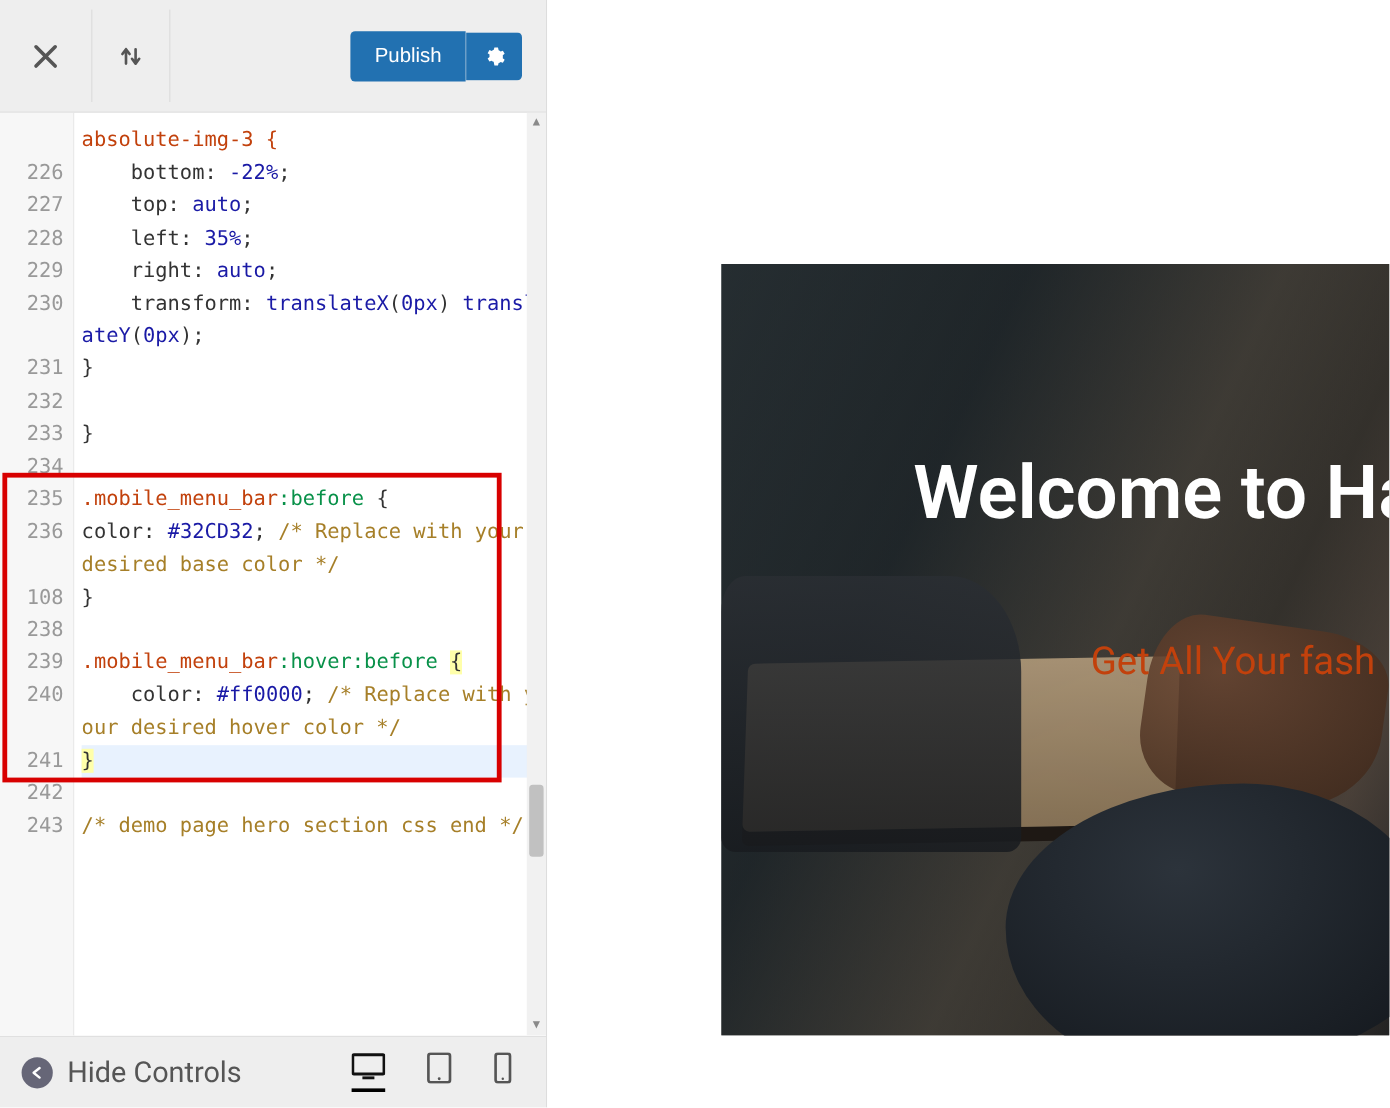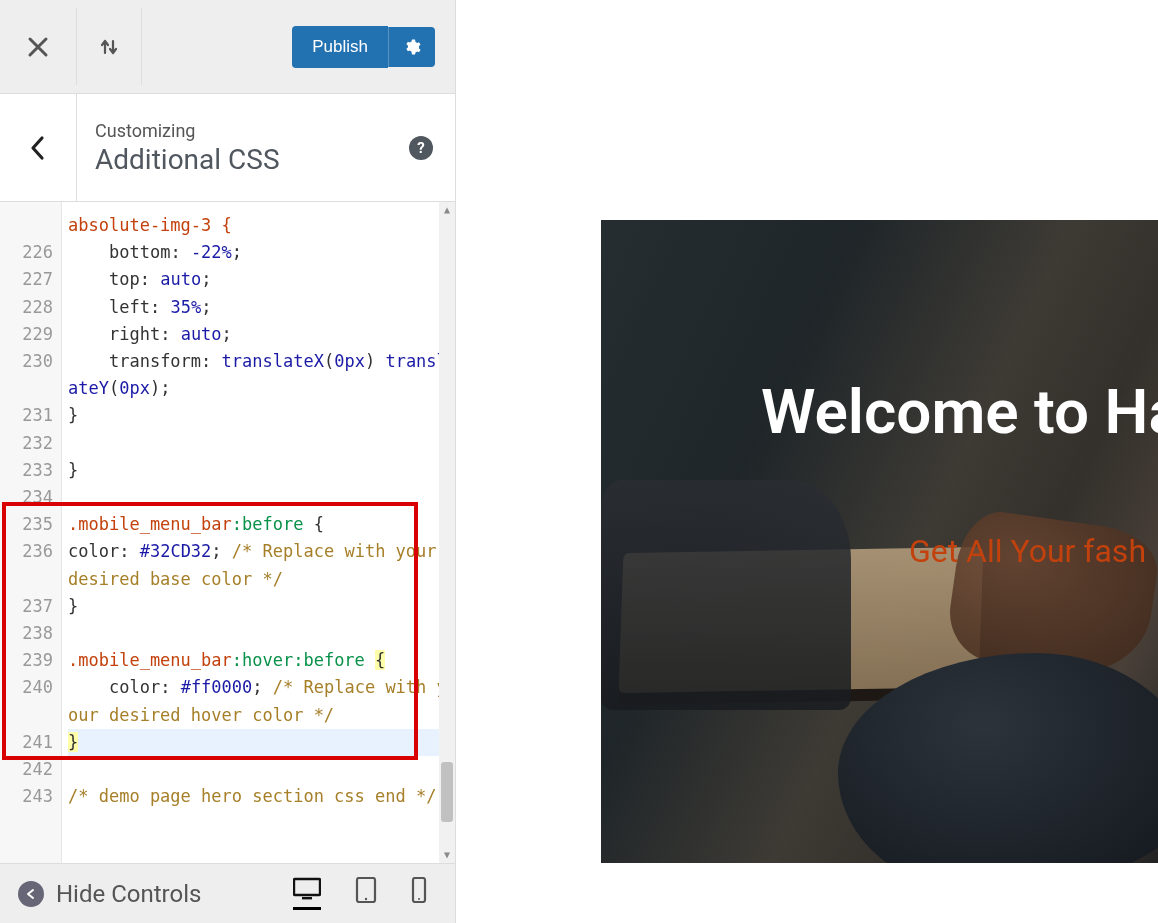--- a/index.html
+++ b/index.html
@@ -332,50 +332,36 @@
     </div>
     <div class="spacer"></div>
     <button class="publish-btn">Publish</button>
     <button class="gear-btn">
       <svg width="18" height="18" viewBox="0 0 24 24" fill="#fff">
           <path d="M12 8a4 4 0 1 0 0 8 4 4 0 0 0 0-8zm9.4 4a7.6 7.6 0 0 0-.1-1.3l2.1-1.6-2-3.5-2.5 1a7.5 7.5 0 0 0-2.2-1.3L16 2h-4l-.7 2.6A7.5 7.5 0 0 0 9 5.9l-2.5-1-2 3.5 2.1 1.6a7.7 7.7 0 0 0 0 2.6l-2.1 1.6 2 3.5 2.5-1c.7.5 1.4 1 2.2 1.3L12 22h4l.7-2.6c.8-.3 1.5-.8 2.2-1.3l2.5 1 2-3.5-2.1-1.6c.1-.4.1-.9.1-1.3z"></path>
         </svg>
     </button>
   </div>
 
-  <div class="panel-header">
-    <div class="back-btn">
-      <svg width="18" height="26" viewBox="0 0 18 26">
-          <path d="M13 3 L4 13 L13 23" stroke="#222" stroke-width="3.2" fill="none" stroke-linecap="round" stroke-linejoin="round"></path>
-        </svg>
-    </div>
-    <div class="titles">
-      <div class="subtitle">Customizing</div>
-      <div class="title">Additional CSS</div>
-    </div>
-    <div class="help-btn">
-        <span>?</span>
-      </div>
-  </div>
 
   <div class="editor-wrap">
     <div class="gutter">
       <div class="ln">&nbsp;</div>
       <div class="ln">226</div>
       <div class="ln">227</div>
       <div class="ln">228</div>
       <div class="ln">229</div>
       <div class="ln tall-1">230</div>
       <div class="ln">231</div>
       <div class="ln">232</div>
       <div class="ln">233</div>
       <div class="ln">234</div>
       <div class="ln">235</div>
       <div class="ln tall-1">236</div>
-      <div class="ln">237</div>
+      <div class="ln">108</div>
       <div class="ln">238</div>
       <div class="ln">239</div>
       <div class="ln tall-1">240</div>
       <div class="ln">241</div>
       <div class="ln">242</div>
       <div class="ln tall-1">243</div>
     </div>
 
     <div class="code-area">
 <pre><span class="t-sel">absolute-img-3 {</span>

